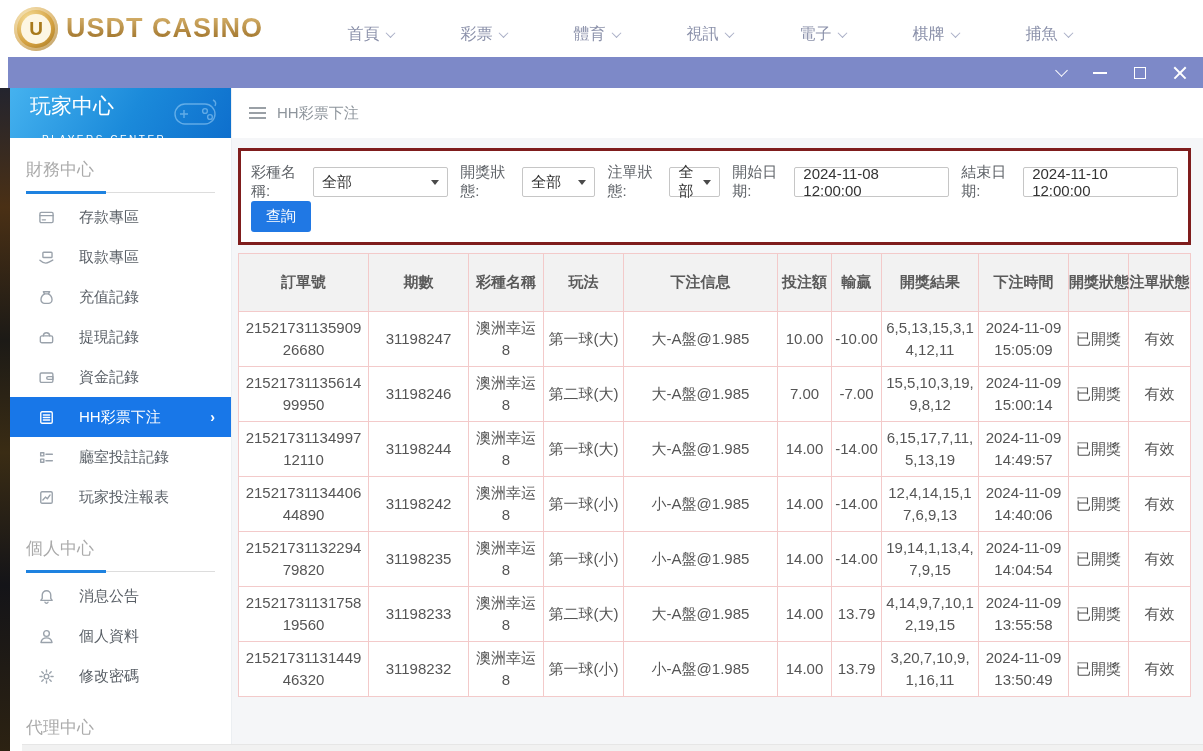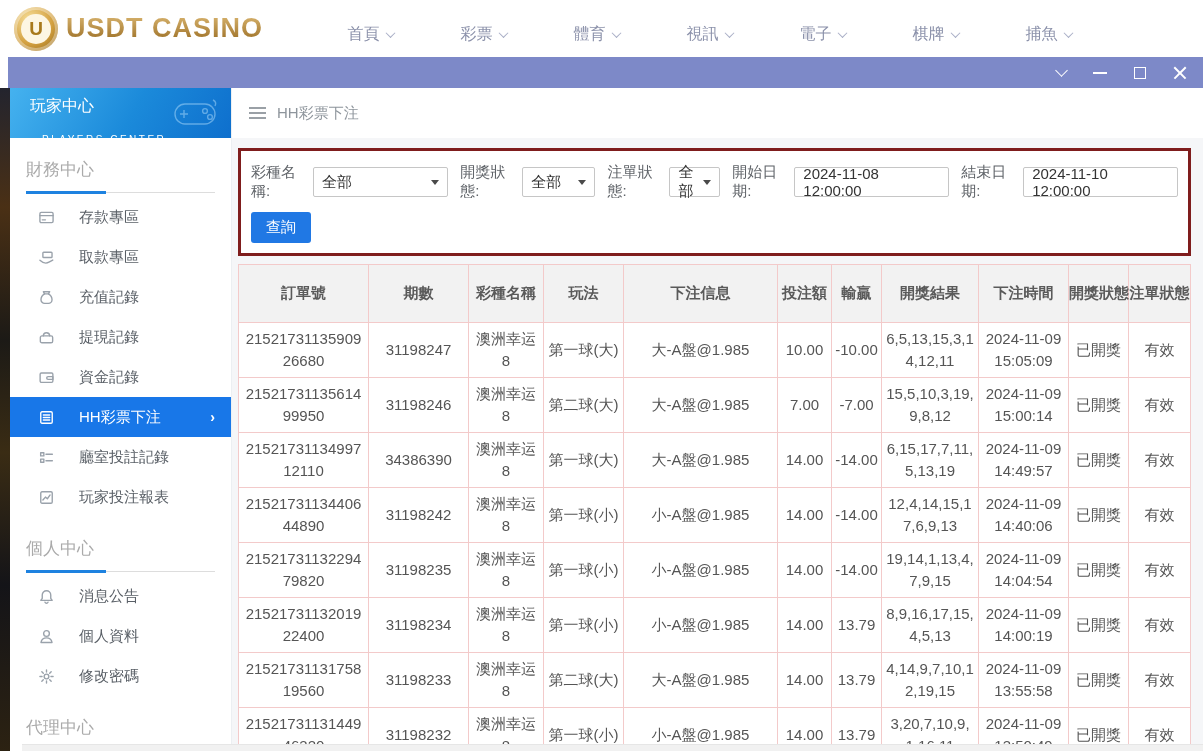--- a/index.html
+++ b/index.html
@@ -32,21 +32,21 @@
   .wc-close::before,.wc-close::after { content:""; position:absolute; left:-1px; top:6px; width:16px; height:1.8px; background:#fff; }
   .wc-close::before { transform:rotate(45deg); } .wc-close::after { transform:rotate(-45deg); }
 
   
   .bg-strip { position:absolute; left:0; top:88px; width:10px; height:663px;
     background:linear-gradient(180deg,#23242e 0%,#4a3015 18%,#1c1a16 38%,#3a2c14 55%,#141418 75%,#2c2212 100%); }
 
   
   .sidebar { position:absolute; left:10px; top:88px; width:222px; height:663px; background:#fff; overflow:hidden; border-right:1px solid #eceff2; }
   .side-header { position:relative; height:50px; background:linear-gradient(120deg,#45b2ef 0%,#1b8ada 55%,#0e6fcd 100%); color:#fff; padding:6px 0 0 20px; overflow:hidden; }
-  .side-title { font-size:16px; line-height:24px; }
+  .side-title { font-size:21px; line-height:24px; }
   .side-sub { font-size:10px; letter-spacing:2.5px; margin-top:16px;padding-left:12px; }
   .gamepad { position:absolute; right:10px; top:6px; opacity:.45; }
   .gamepad svg { width:52px; height:38px; stroke:#bfe6ff; fill:none; stroke-width:1.4; }
   .side-section-title { margin:20px 16px 0 16px; font-size:17px; color:#aaaaaa; }
   .side-rule { margin:9px 16px 4px 16px; height:3px; border-bottom:1px solid #ddd; position:relative; }
   .side-rule span { position:absolute; left:0; top:1px; width:80px; height:3px; background:#1e82e0; }
   .side-item { position:relative; height:40px; display:flex; align-items:center; padding-left:28px; gap:24px; color:#595f66; font-size:15px; cursor:pointer; }
   .side-item .side-icon { width:17px; height:17px; color:#9aa2ab; display:flex; align-items:center; }
   .side-icon svg { width:17px; height:17px; fill:none; stroke:currentColor; stroke-width:1.3; stroke-linecap:round; stroke-linejoin:round; }
   .side-item.active { background:#1877e8; color:#fff; }
@@ -61,21 +61,21 @@
   .crumb-text { margin-left:11px; font-size:15px; color:#8e959c; }
 
   .filter-panel { margin:10px 12px 0 6px; background:#fff; border:3px solid #7f1d1d; padding:12px 10px 10px 10px; }
   .filter-row { display:flex; align-items:center; font-size:15px; color:#5f6368; }
   .f-label { margin-left:12px; }
   .f-label:first-child { margin-left:0; }
   .ctl { height:30px; background:#fff; border:1px solid #c6c6c6; border-radius:2px; display:flex; align-items:center; padding:0 8px; margin-left:5px; color:#333; cursor:pointer; }
   .sel { justify-content:space-between; }
   .sel .tri { width:0; height:0; border-left:4px solid transparent; border-right:4px solid transparent; border-top:5px solid #4a4a4a; margin-left:8px; }
   .w150 { width:150px; } .w80 { width:80px; } .w55 { width:55px; } .w170 { width:172px; }
-  .btn-search { margin-top:11px; background:#2078e4; color:#fff; border:none; border-radius:3px; font-size:15px; padding:6px 15px; cursor:pointer; font-family:inherit; }
+  .btn-search { background:#2078e4; color:#fff; border:none; border-radius:3px; font-size:15px; padding:6px 15px; cursor:pointer; font-family:inherit; }
 
   .bet-table { margin:8px 0 0 6px; width:952px; table-layout:fixed; border-collapse:collapse; background:#fff; }
   .bet-table th, .bet-table td { border:1px solid #f3caca; }
   .bet-table th { background:#f2f2f2; height:58px; font-size:15px; font-weight:bold; color:#5a5a5a; white-space:nowrap; padding:0; text-align:center; }
   .bet-table td { height:55px; font-size:15px; color:#555; text-align:center; padding:2px 3px; line-height:1.45; }
   td.brk { word-break:break-all; }
 
   .hscroll { position:absolute; left:22px; bottom:0; width:1181px; height:7px; background:#f1f1f1; border-top:1px solid #e6e6e6; }
 </style>
 </head>
@@ -354,21 +354,21 @@
             <td>大-A盤@1.985</td>
             <td>7.00</td>
             <td>-7.00</td>
             <td class="brk">15,5,10,3,19,9,8,12</td>
             <td>2024-11-09 15:00:14</td>
             <td>已開獎</td>
             <td>有效</td>
           </tr>
           <tr>
             <td class="brk">2152173113499712110</td>
-            <td>34386390</td>
+            <td>31198244</td>
             <td>澳洲幸运8</td>
             <td>第一球(大)</td>
             <td>大-A盤@1.985</td>
             <td>14.00</td>
             <td>-14.00</td>
             <td class="brk">6,15,17,7,11,5,13,19</td>
             <td>2024-11-09 14:49:57</td>
             <td>已開獎</td>
             <td>有效</td>
           </tr>
@@ -392,33 +392,20 @@
             <td>第一球(小)</td>
             <td>小-A盤@1.985</td>
             <td>14.00</td>
             <td>-14.00</td>
             <td class="brk">19,14,1,13,4,7,9,15</td>
             <td>2024-11-09 14:04:54</td>
             <td>已開獎</td>
             <td>有效</td>
           </tr>
           <tr>
-            <td class="brk">2152173113201922400</td>
-            <td>31198234</td>
-            <td>澳洲幸运8</td>
-            <td>第一球(小)</td>
-            <td>小-A盤@1.985</td>
-            <td>14.00</td>
-            <td>13.79</td>
-            <td class="brk">8,9,16,17,15,4,5,13</td>
-            <td>2024-11-09 14:00:19</td>
-            <td>已開獎</td>
-            <td>有效</td>
-          </tr>
-          <tr>
             <td class="brk">2152173113175819560</td>
             <td>31198233</td>
             <td>澳洲幸运8</td>
             <td>第二球(大)</td>
             <td>大-A盤@1.985</td>
             <td>14.00</td>
             <td>13.79</td>
             <td class="brk">4,14,9,7,10,12,19,15</td>
             <td>2024-11-09 13:55:58</td>
             <td>已開獎</td>

